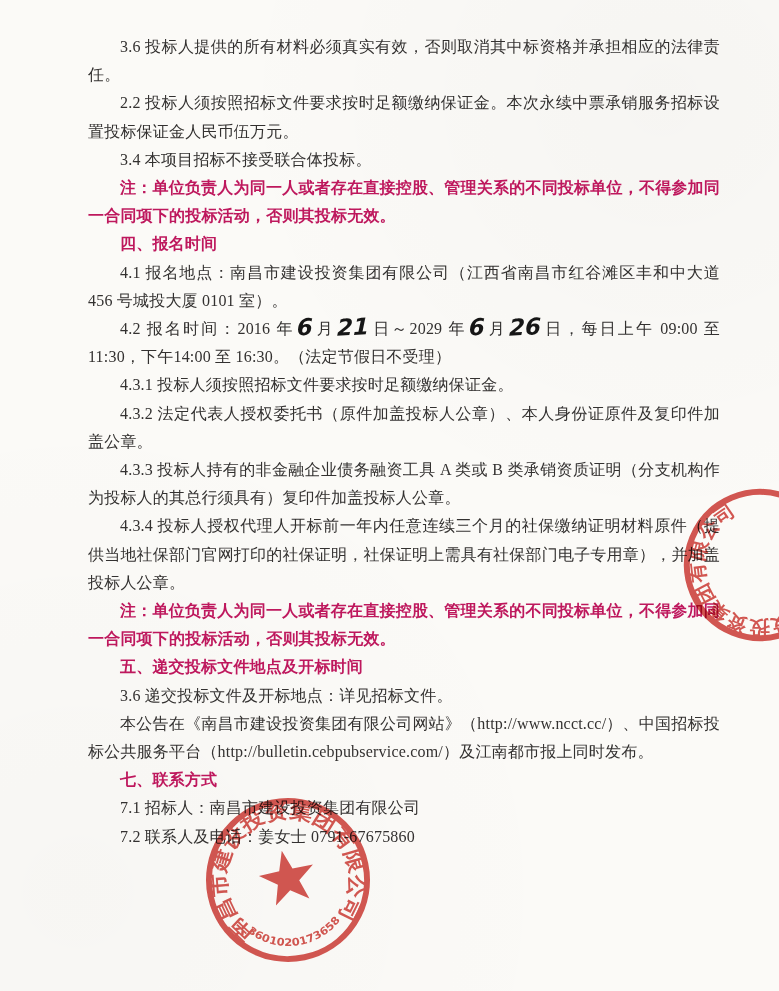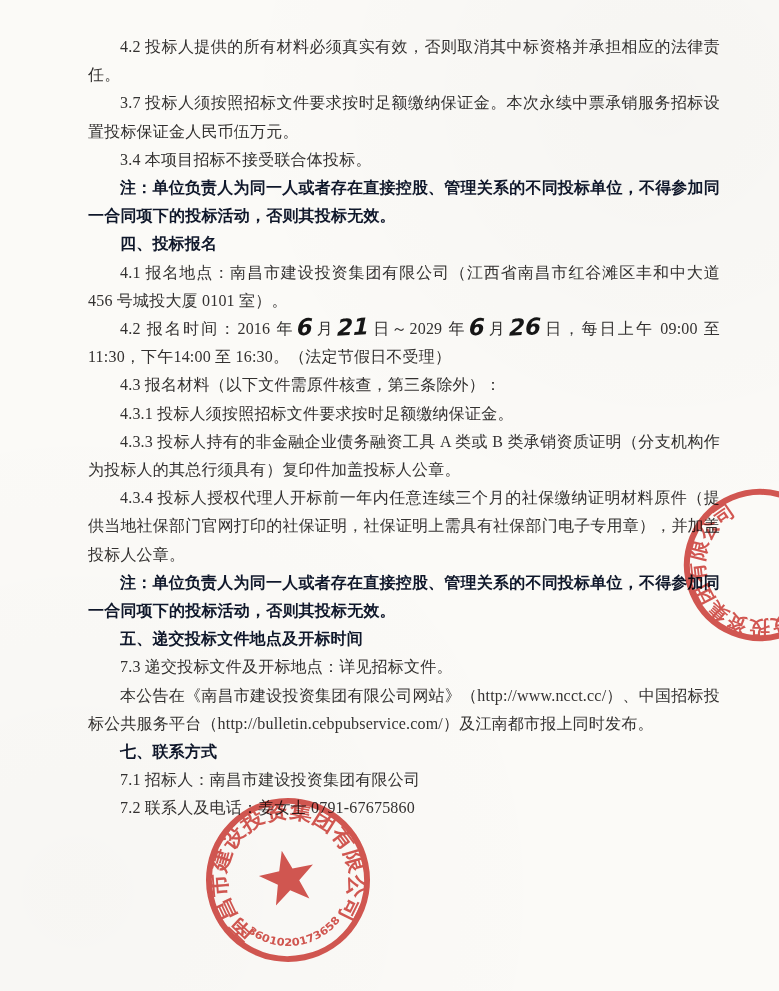--- a/index.html
+++ b/index.html
@@ -20,21 +20,21 @@
   .doc{
     position:absolute;
     left:88px; top:33px; width:632px;
     font-size:16px;
     line-height:28.2px;
     color:#333130;
     text-align:justify;
     letter-spacing:0.2px;
   }
   .doc p{margin:0;text-indent:2em;}
-  .doc p.bold{font-weight:700;color:#0f172a;}
+  .doc p.bold{font-weight:700;color:#be185d;}
   .hw{
     display:inline-block;
     font-family:"DejaVu Sans",sans-serif;
     font-style:italic;
     font-weight:600;
     font-size:23px;
     line-height:0;
     color:#161616;
     transform:rotate(-3deg) skewX(-4deg);
     padding:0 2px;
@@ -65,36 +65,36 @@
     font-family:"DejaVu Sans",sans-serif;
     font-weight:600;
   }
 </style>
 </head>
 <body>
 
 <div class="paper-grain"></div>
 
 <main class="doc">
-  <p>4.2  投标人提供的所有材料必须真实有效，否则取消其中标资格并承担相应的法律责任。</p>
-  <p>3.7  投标人须按照招标文件要求按时足额缴纳保证金。本次永续中票承销服务招标设置投标保证金人民币伍万元。</p>
+  <p>3.6  投标人提供的所有材料必须真实有效，否则取消其中标资格并承担相应的法律责任。</p>
+  <p>2.2  投标人须按照招标文件要求按时足额缴纳保证金。本次永续中票承销服务招标设置投标保证金人民币伍万元。</p>
   <p>3.4  本项目招标不接受联合体投标。</p>
   <p class="bold">注：单位负责人为同一人或者存在直接控股、管理关系的不同投标单位，不得参加同一合同项下的投标活动，否则其投标无效。</p>
-  <p class="bold">四、投标报名</p>
+  <p class="bold">四、报名时间</p>
   <p>4.1 报名地点：南昌市建设投资集团有限公司（江西省南昌市红谷滩区丰和中大道 456 号城投大厦 0101 室）。</p>
   <p>
     <span>4.2 报名时间：2016 年</span><span class="hw">6</span><span>月</span><span class="hw">21</span><span>日～2029 年</span><span class="hw">6</span><span>月</span><span class="hw">26</span><span>日，每日上午 09:00 至 11:30，下午14:00 至 16:30。（法定节假日不受理）</span>
   </p>
-  <p>4.3  报名材料（以下文件需原件核查，第三条除外）：</p>
   <p>4.3.1 投标人须按照招标文件要求按时足额缴纳保证金。</p>
+  <p>4.3.2 法定代表人授权委托书（原件加盖投标人公章）、本人身份证原件及复印件加盖公章。</p>
   <p>4.3.3  投标人持有的非金融企业债务融资工具 A 类或 B 类承销资质证明（分支机构作为投标人的其总行须具有）复印件加盖投标人公章。</p>
   <p>4.3.4  投标人授权代理人开标前一年内任意连续三个月的社保缴纳证明材料原件（提供当地社保部门官网打印的社保证明，社保证明上需具有社保部门电子专用章），并加盖投标人公章。</p>
   <p class="bold">注：单位负责人为同一人或者存在直接控股、管理关系的不同投标单位，不得参加同一合同项下的投标活动，否则其投标无效。</p>
   <p class="bold">五、递交投标文件地点及开标时间</p>
-  <p>7.3 递交投标文件及开标地点：详见招标文件。</p>
+  <p>3.6 递交投标文件及开标地点：详见招标文件。</p>
   <p>本公告在《南昌市建设投资集团有限公司网站》（http://www.ncct.cc/）、中国招标投标公共服务平台（http://bulletin.cebpubservice.com/）及江南都市报上同时发布。</p>
   <p class="bold">七、联系方式</p>
   <p>7.1 招标人：南昌市建设投资集团有限公司</p>
   <p>7.2 联系人及电话：姜女士 0791-67675860</p>
 </main>
 
 <svg class="seal seal-bottom" viewBox="0 0 170 170" aria-hidden="true">
   <circle cx="85" cy="85" r="79" fill="none" stroke="#d0413b" stroke-width="6"></circle>
   <path id="sealNameArc" d="M 41.2,128.8 A 62,62 0 1 1 128.8,128.8" fill="none"></path>
   <text font-size="20" fill="#d0413b" textLength="296" lengthAdjust="spacingAndGlyphs">

